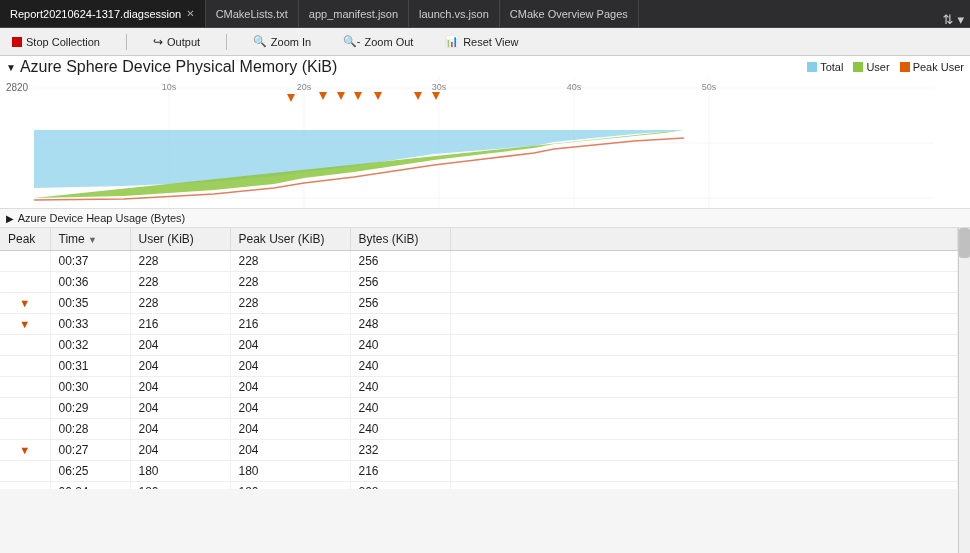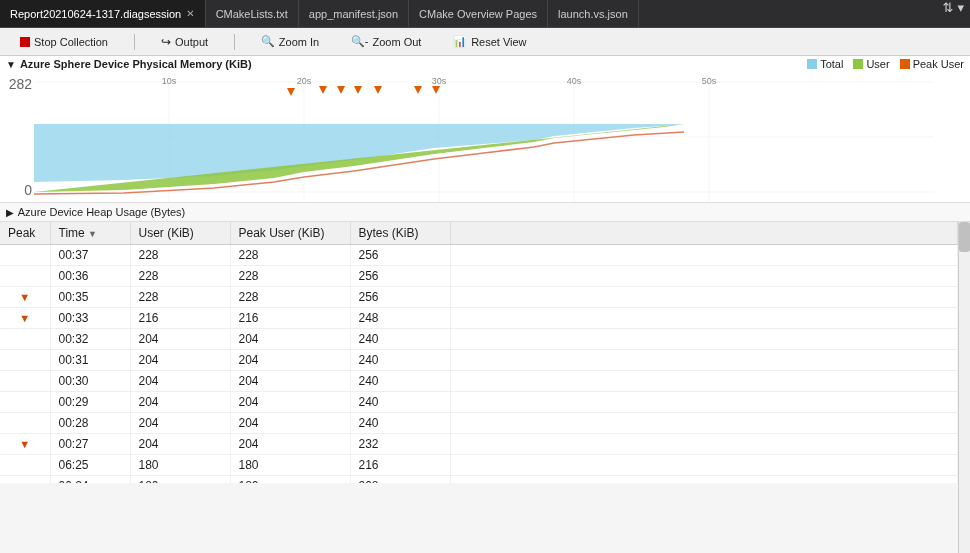--- a/index.html
+++ b/index.html
@@ -1,20 +1,20 @@
 <!DOCTYPE html>
 <html><head>
   <meta charset="utf-8">
   <style>
     * { box-sizing: border-box; margin: 0; padding: 0; }
     body { font-family: 'Segoe UI', sans-serif; font-size: 12px; background: #f5f5f5; color: #1e1e1e; overflow: hidden; }
 
     
     .tab-bar {
-      display: flex; align-items: flex-start;
+      display: flex; align-items: flex-end;
       background: #2d2d30; height: 28px;
       border-bottom: 1px solid #444;
     }
     .tab {
       display: flex; align-items: center;
       padding: 0 10px; height: 100%;
       color: #ccc; font-size: 11px;
       border-right: 1px solid #444;
       cursor: pointer; white-space: nowrap;
       gap: 5px;
@@ -22,42 +22,42 @@
     .tab.active { background: #1e1e1e; color: #fff; }
     .tab .close-btn { color: #aaa; font-size: 10px; cursor: pointer; }
     .tab-spacer { flex: 1; background: #2d2d30; }
     .tab-actions { display: flex; align-items: center; padding: 0 6px; gap: 4px; color: #ccc; }
 
     
     .toolbar {
       display: flex; align-items: center;
       background: #f0f0f0; height: 28px;
       border-bottom: 1px solid #ccc;
-      padding: 0 12px; gap: 16px;
+      padding: 0 4px; gap: 16px;
     }
     .toolbar-btn {
       display: flex; align-items: center; gap: 4px;
       padding: 2px 8px; font-size: 11px;
       background: transparent; border: none; cursor: pointer;
       color: #1e1e1e;
     }
     .toolbar-sep { width: 1px; height: 16px; background: #bbb; margin: 0 2px; }
     .stop-icon { width: 10px; height: 10px; background: #c00; display: inline-block; }
 
     
     .status-bar {
       background: #f0f0f0; padding: 2px 6px;
       font-size: 11px; border-bottom: 1px solid #ccc;
     }
 
     
     .chart-section {
       background: #fff; border-bottom: 1px solid #ddd;
     }
-    .chart-title { font-weight: bold; font-size: 11px; }
+    .chart-title { font-weight: normal; font-size: 16px; }
     .chart-legend { display: flex; align-items: flex-end; gap: 10px; font-size: 11px; }
     .legend-item { display: flex; align-items: center; gap: 3px; }
     .legend-dot { width: 10px; height: 10px; }
 
     .chart-expand {
       padding: 3px 6px; font-size: 11px;
       color: #1e1e1e; cursor: pointer;
       background: #f8f8f8; border-top: 1px solid #ddd;
     }
 
@@ -97,24 +97,24 @@
     <span>Report20210624-1317.diagsession</span>
     <span class="close-btn">✕</span>
   </div>
   <div class="tab">
     <span>CMakeLists.txt</span>
   </div>
   <div class="tab">
     <span>app_manifest.json</span>
   </div>
   <div class="tab">
+    <span>launch.vs.json</span>
+  </div>
+  <div class="tab">
     <span>CMake Overview Pages</span>
-  </div>
-  <div class="tab">
-    <span>launch.vs.json</span>
   </div>
   <div class="tab-spacer"></div>
   <div class="tab-actions">
     <span style="font-size:13px;">⇅</span>
     <span style="font-size:13px;">▾</span>
   </div>
 </div>
 
 <div class="main-content">
 
@@ -162,21 +162,21 @@
         </div>
         <div class="legend-item">
           <div class="legend-dot" style="background:#e05c00;"></div>
           <span>Peak User</span>
         </div>
       </div>
     </div>
 
     <div style="position:relative; background:#fff; height:130px;">
 
-      <div style="position:absolute; left:0; top:0; width:34px; height:100%; display:flex; flex-direction:column; justify-content:space-between; padding:4px 2px; text-align:right; font-size:14px; color:#666; z-index:2;">
+      <div style="position:absolute; left:0; top:0; width:34px; height:100%; display:flex; flex-direction:row; justify-content:center; padding:4px 2px; text-align:right; font-size:10px; color:#666; z-index:2;">
         <span>282</span>
         <span></span>
         <span>0</span>
       </div>
 
       <svg style="position:absolute; left:34px; top:0; right:0; height:100%;" viewBox="0 0 900 130" preserveAspectRatio="none">
 
         <line x1="0" y1="10" x2="900" y2="10" stroke="#e8e8e8" stroke-width="0.5"></line>
         <line x1="0" y1="65" x2="900" y2="65" stroke="#e8e8e8" stroke-width="0.5"></line>
         <line x1="0" y1="120" x2="900" y2="120" stroke="#e8e8e8" stroke-width="0.5"></line>

